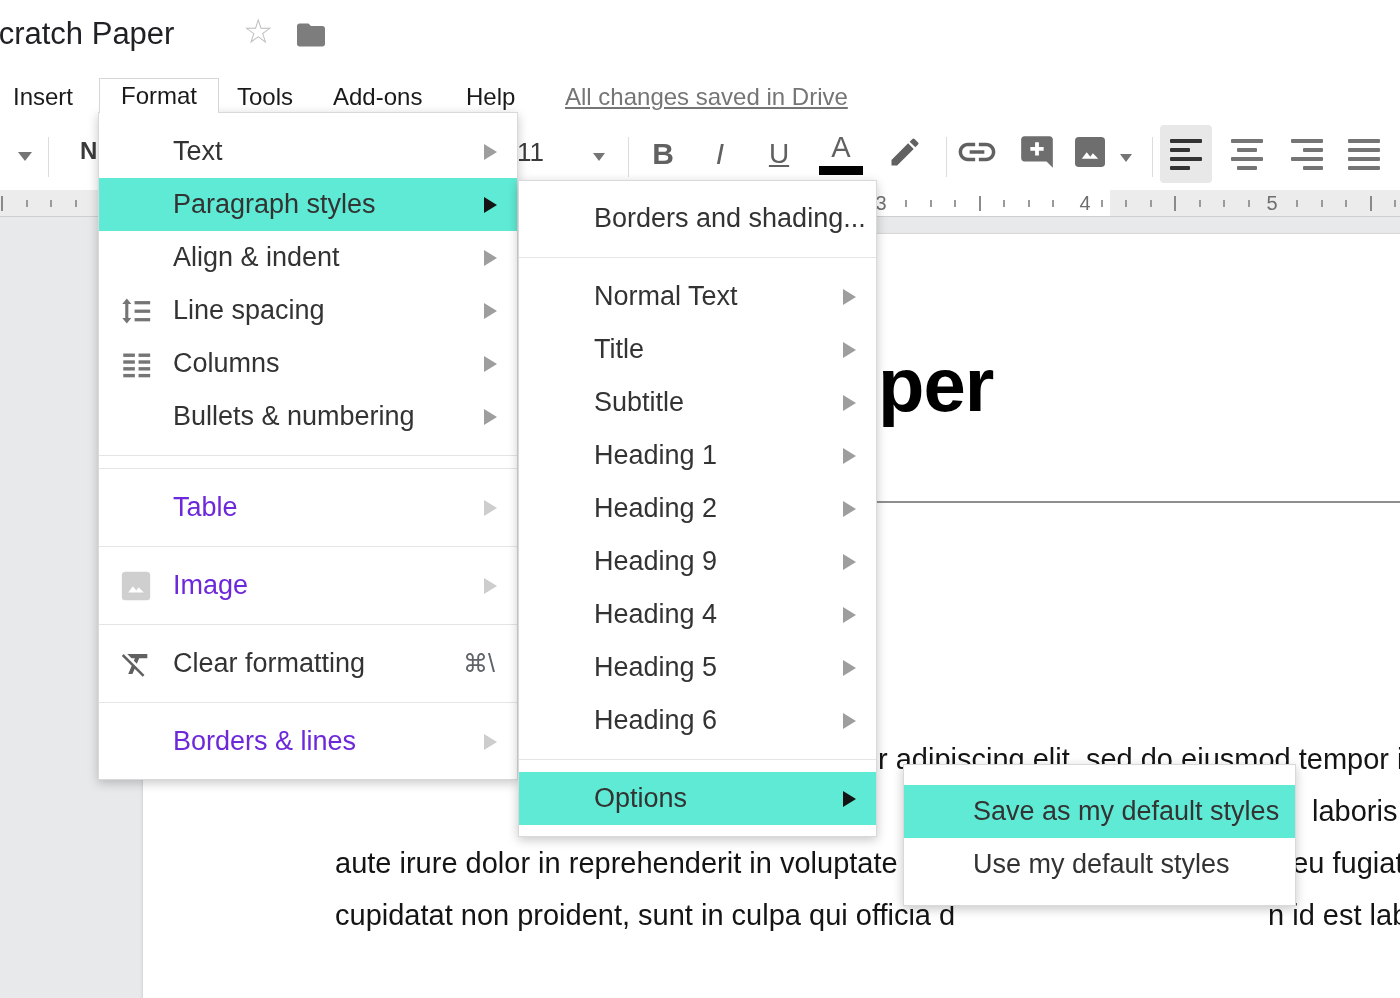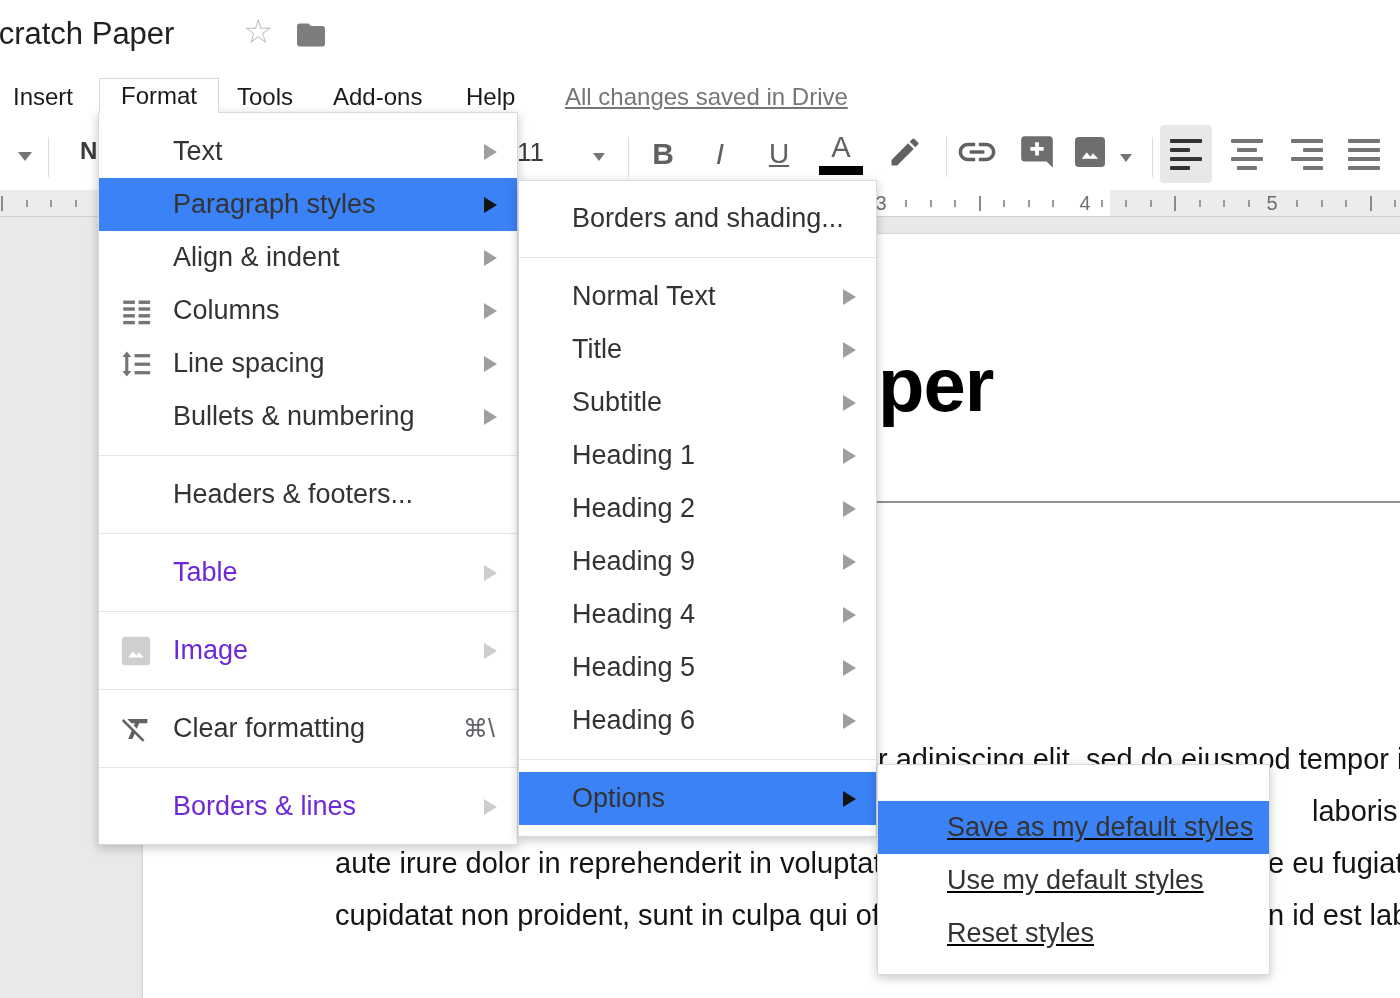--- a/index.html
+++ b/index.html
@@ -61,26 +61,26 @@
   .ruler-white{position:absolute;left:335px;top:0;width:775px;height:26px;background:#fff;}
   .tick{position:absolute;top:10px;width:2px;height:7px;background:#9a9a9a;}
   .tick.tall{top:6px;height:15px;background:#8a8a8a;}
   .rnum{position:absolute;top:0;height:26px;line-height:26px;font-size:20px;color:#6f6f6f;transform:translateX(-50%);}
 
   
   .gm-panel{position:absolute;background:#fff;border:1px solid #d9d9d9;box-sizing:border-box;
             box-shadow:0 3px 10px rgba(0,0,0,.22);z-index:5;}
   #menu-format{left:98px;top:112px;width:420px;padding:12px 0 11px;}
   #menu-parastyles{left:518px;top:180px;width:359px;padding:11px 0;}
-  #menu-options{left:877px;top:764px;width:393px;padding:36px 0 14px;text-decoration:underline;}
+  #menu-options{left:903px;top:764px;width:393px;padding:20px 0 14px;}
   .mrow{position:relative;height:53px;display:flex;align-items:center;padding-left:74px;
         font-size:27px;color:#333;white-space:nowrap;}
-  #menu-parastyles .mrow{padding-left:53px;}
+  #menu-parastyles .mrow{padding-left:75px;}
   #menu-options .mrow{padding-left:69px;}
-  .mrow.hl{background:#3b82f6;}
+  .mrow.hl{background:#5eead4;}
   .mrow.dis{color:#6d28d9;}
   .micon{position:absolute;left:20px;top:50%;transform:translateY(-50%);width:34px;height:34px;}
   .micon svg{width:34px;height:34px;display:block;}
   .marrow{position:absolute;right:20px;top:50%;margin-top:-8px;width:0;height:0;
           border-left:13px solid #9e9e9e;border-top:8px solid transparent;border-bottom:8px solid transparent;}
   .marrow.adark{border-left-color:#141414;}
   .mrow.dis .marrow{border-left-color:#cdcdcd;}
   .msc{position:absolute;right:22px;font-size:25px;color:#5f6368;}
   .msep{height:1px;background:#e5e5e5;margin:12px 0;}
 </style>
@@ -269,53 +269,50 @@
         <span class="mlabel">Paragraph styles</span>
         <i class="marrow adark"></i>
       </div>
       <div class="mrow">
         <span class="mlabel">Align &amp; indent</span>
         <i class="marrow"></i>
       </div>
       <div class="mrow">
         <span class="micon">
           <svg viewBox="0 0 24 24" fill="#757575">
+            <path d="M5.5 3.2 2.3 7h2.1v10H2.3l3.2 3.8L8.7 17H6.6V7h2.1z"></path>
+            <rect x="11" y="5" width="11" height="2.3"></rect>
+            <rect x="11" y="11" width="11" height="2.3"></rect>
+            <rect x="11" y="17" width="11" height="2.3"></rect>
+          </svg>
+        </span>
+        <span class="mlabel">Line spacing</span>
+        <i class="marrow"></i>
+      </div>
+      <div class="mrow">
+        <span class="micon">
+          <svg viewBox="0 0 24 24" fill="#757575">
             <rect x="3" y="4.6" width="8.2" height="2.4"></rect>
             <rect x="3" y="9.4" width="8.2" height="2.4"></rect>
             <rect x="3" y="14.2" width="8.2" height="2.4"></rect>
             <rect x="3" y="19" width="8.2" height="2.4"></rect>
             <rect x="13.8" y="4.6" width="8.2" height="2.4"></rect>
             <rect x="13.8" y="9.4" width="8.2" height="2.4"></rect>
             <rect x="13.8" y="14.2" width="8.2" height="2.4"></rect>
             <rect x="13.8" y="19" width="8.2" height="2.4"></rect>
           </svg>
         </span>
         <span class="mlabel">Columns</span>
         <i class="marrow"></i>
       </div>
       <div class="mrow">
-        <span class="micon">
-          <svg viewBox="0 0 24 24" fill="#757575">
-            <path d="M5.5 3.2 2.3 7h2.1v10H2.3l3.2 3.8L8.7 17H6.6V7h2.1z"></path>
-            <rect x="11" y="5" width="11" height="2.3"></rect>
-            <rect x="11" y="11" width="11" height="2.3"></rect>
-            <rect x="11" y="17" width="11" height="2.3"></rect>
-          </svg>
-        </span>
-        <span class="mlabel">Line spacing</span>
-        <i class="marrow"></i>
-      </div>
-      <div class="mrow">
         <span class="mlabel">Bullets &amp; numbering</span>
         <i class="marrow"></i>
       </div>
       <div class="msep"></div>
-      <div class="mrow">
-        <span class="mlabel">Headers &amp; footers...</span>
-      </div>
       <div class="msep"></div>
       <div class="mrow dis">
         <span class="mlabel">Table</span>
         <i class="marrow"></i>
       </div>
       <div class="msep"></div>
       <div class="mrow dis">
         <span class="micon">
           <svg viewBox="0 0 24 24">
             <rect x="2" y="2" width="20" height="20" rx="2.5" fill="#cfcfcf"></rect>
@@ -388,22 +385,19 @@
         <i class="marrow adark"></i>
       </div>
     </div>
   <div class="gm-panel" id="menu-options">
       <div class="mrow hl">
         <span class="mlabel">Save as my default styles</span>
       </div>
       <div class="mrow">
         <span class="mlabel">Use my default styles</span>
       </div>
-      <div class="mrow">
-        <span class="mlabel">Reset styles</span>
-      </div>
     </div>
 
   <div class="format-box">
     <span id="format-box-label">Format</span>
   </div>
 
 </div>
 
 </body></html>

